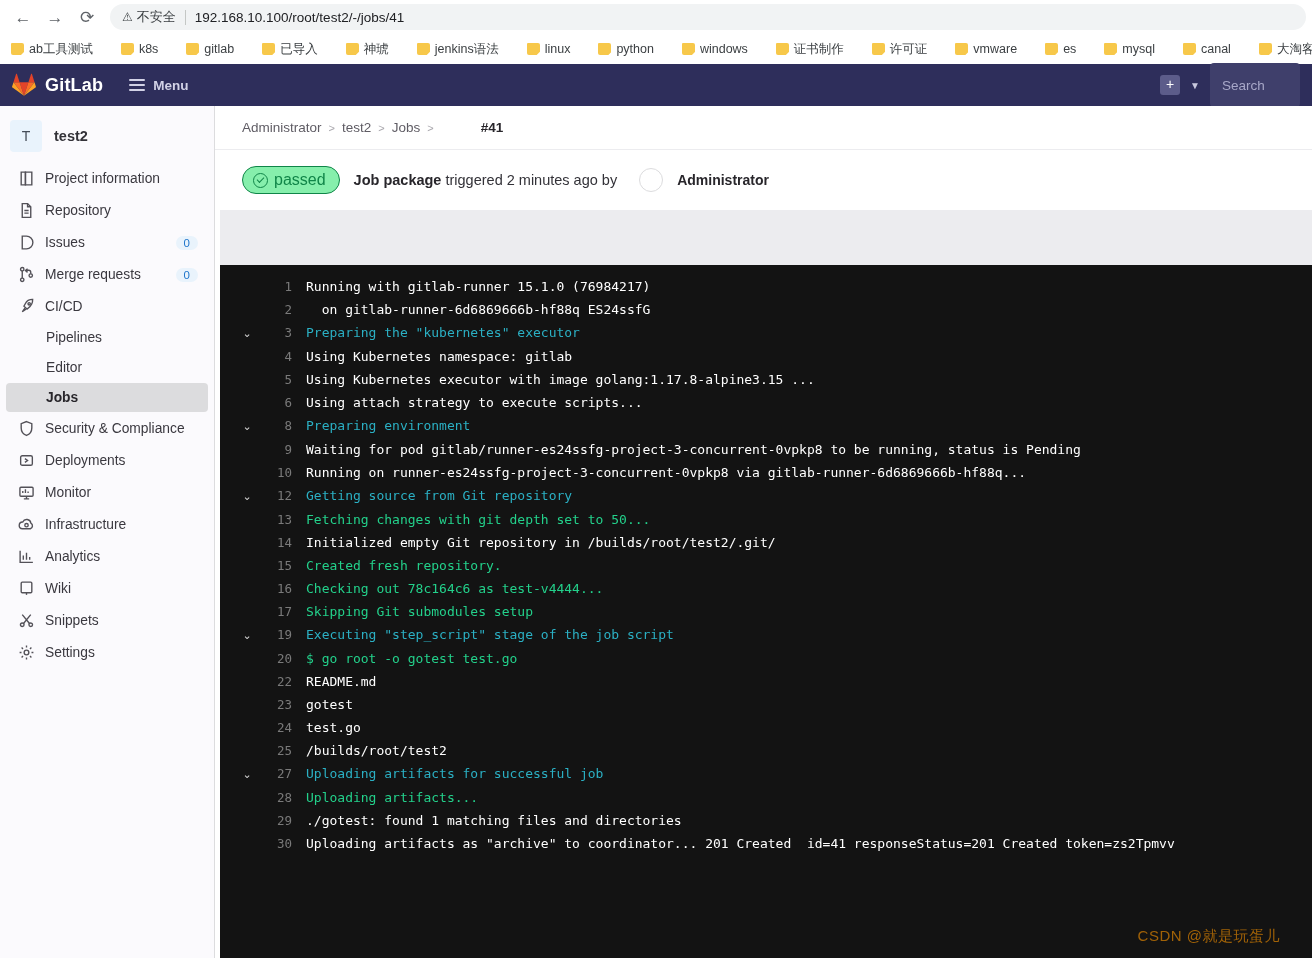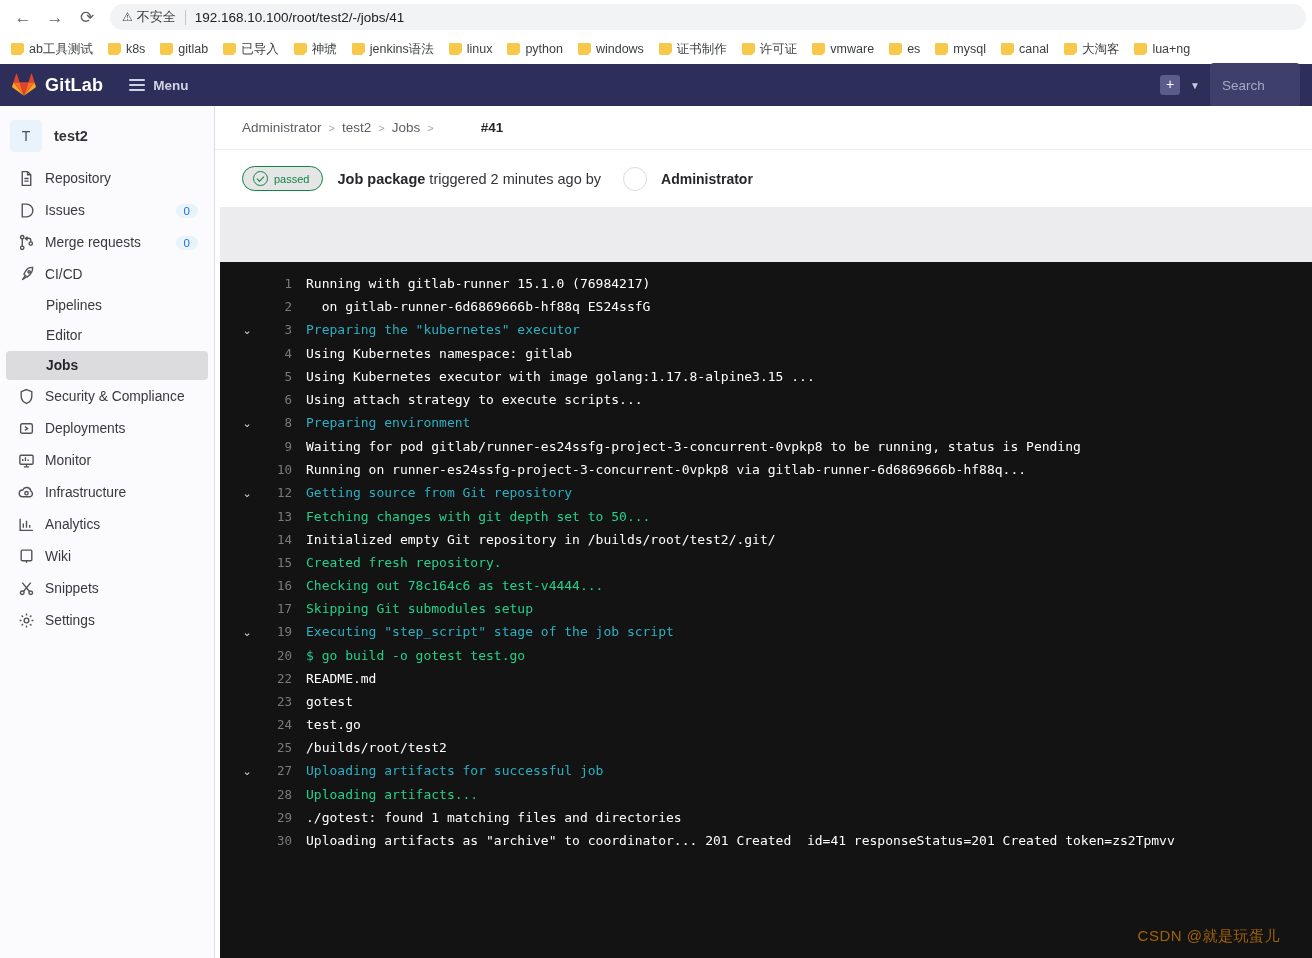--- a/index.html
+++ b/index.html
@@ -29,21 +29,21 @@
     display: flex; align-items: center; padding: 0 12px; gap: 6px;
     font-size: 13.5px; color: #202124;
   }
   #security-warn { display: flex; align-items: center; gap: 4px; color: #3c4043; font-size: 13px; }
   #warn-tri { font-size: 12px; color: #3c4043; }
   #omni-divider { width: 1px; height: 15px; background: #c4c7c5; margin: 0 3px; }
   #omnibox-url { color: #202124; font-size: 13.5px; white-space: nowrap; }
 
   #bookmarks-bar {
     height: 30px; display: flex; align-items: center;
-    padding: 0 4px; gap: 1px; background: #fff; overflow: hidden;
+    padding: 0 4px; gap: 14px; background: #fff; overflow: hidden;
   }
   .bookmark {
     display: flex; align-items: center; gap: 5px;
     padding: 3px 7px; border-radius: 4px;
     font-size: 12.5px; color: #3c4043; white-space: nowrap;
   }
   .bm-folder {
     width: 13px; height: 12px; flex: 0 0 13px;
     background: #f7c84a; border-radius: 1px 2px 2px 2px;
     position: relative;
@@ -131,21 +131,21 @@
   #breadcrumb .crumb-current { color: #28262b; font-weight: 600; margin-left: 40px; }
 
   #job-header {
     display: flex; align-items: center; gap: 14px;
     padding: 16px 0 16px 27px;
   }
   #status-badge {
     display: flex; align-items: center; gap: 6px;
     border: 1px solid #108548; color: #108548;
     border-radius: 14px; padding: 4px 13px 4px 10px;
-    font-size: 11px; background: #e5e5e5;
+    font-size: 16px; background: #86efac;
   }
   #badge-check {
     width: 15px; height: 15px; border: 1.6px solid #108548;
     border-radius: 50%; position: relative; flex: 0 0 15px;
   }
   #badge-check::after {
     content: ""; position: absolute; left: 3px; top: 3.5px;
     width: 6px; height: 3px;
     border-left: 1.6px solid #108548; border-bottom: 1.6px solid #108548;
     transform: rotate(-45deg);
@@ -316,20 +316,29 @@
 
   <div id="sidebar">
     <div id="project-header">
       <div id="project-avatar">T</div>
       <div id="project-name">test2</div>
     </div>
     <div id="nav-list">
         <div class="nav-item">
           <span class="nav-icon">
             <svg viewBox="0 0 16 16" fill="none" stroke="currentColor" stroke-width="1.3">
+              <path d="M3 2h4v12H3z"></path>
+              <path d="M7 2h6v12H7z"></path>
+            </svg>
+          </span>
+          <span class="ni-label">Project information</span>
+        </div>
+        <div class="nav-item">
+          <span class="nav-icon">
+            <svg viewBox="0 0 16 16" fill="none" stroke="currentColor" stroke-width="1.3">
               <path d="M4 1.5h5l3 3v10H4z"></path>
               <path d="M9 1.5v3h3"></path>
               <path d="M6 8h4M6 10.5h4"></path>
             </svg>
           </span>
           <span class="ni-label">Repository</span>
         </div>
         <div class="nav-item">
           <span class="nav-icon">
             <svg viewBox="0 0 16 16" fill="none" stroke="currentColor" stroke-width="1.3">
@@ -479,21 +488,21 @@
         <div class="log-line"><span class="log-arrow">⌄</span><span class="log-num">8</span><span class="log-text section">Preparing environment</span></div>
         <div class="log-line"><span class="log-arrow"></span><span class="log-num">9</span><span class="log-text">Waiting for pod gitlab/runner-es24ssfg-project-3-concurrent-0vpkp8 to be running, status is Pending</span></div>
         <div class="log-line"><span class="log-arrow"></span><span class="log-num">10</span><span class="log-text">Running on runner-es24ssfg-project-3-concurrent-0vpkp8 via gitlab-runner-6d6869666b-hf88q...</span></div>
         <div class="log-line"><span class="log-arrow">⌄</span><span class="log-num">12</span><span class="log-text section">Getting source from Git repository</span></div>
         <div class="log-line"><span class="log-arrow"></span><span class="log-num">13</span><span class="log-text green">Fetching changes with git depth set to 50...</span></div>
         <div class="log-line"><span class="log-arrow"></span><span class="log-num">14</span><span class="log-text">Initialized empty Git repository in /builds/root/test2/.git/</span></div>
         <div class="log-line"><span class="log-arrow"></span><span class="log-num">15</span><span class="log-text green">Created fresh repository.</span></div>
         <div class="log-line"><span class="log-arrow"></span><span class="log-num">16</span><span class="log-text green">Checking out 78c164c6 as test-v4444...</span></div>
         <div class="log-line"><span class="log-arrow"></span><span class="log-num">17</span><span class="log-text green">Skipping Git submodules setup</span></div>
         <div class="log-line"><span class="log-arrow">⌄</span><span class="log-num">19</span><span class="log-text section">Executing "step_script" stage of the job script</span></div>
-        <div class="log-line"><span class="log-arrow"></span><span class="log-num">20</span><span class="log-text green">$ go build -o gotest test.go</span></div>
+        <div class="log-line"><span class="log-arrow"></span><span class="log-num">20</span><span class="log-text green">$ go root -o gotest test.go</span></div>
         <div class="log-line"><span class="log-arrow"></span><span class="log-num">22</span><span class="log-text">README.md</span></div>
         <div class="log-line"><span class="log-arrow"></span><span class="log-num">23</span><span class="log-text">gotest</span></div>
         <div class="log-line"><span class="log-arrow"></span><span class="log-num">24</span><span class="log-text">test.go</span></div>
         <div class="log-line"><span class="log-arrow"></span><span class="log-num">25</span><span class="log-text">/builds/root/test2</span></div>
         <div class="log-line"><span class="log-arrow">⌄</span><span class="log-num">27</span><span class="log-text section">Uploading artifacts for successful job</span></div>
         <div class="log-line"><span class="log-arrow"></span><span class="log-num">28</span><span class="log-text green">Uploading artifacts...</span></div>
         <div class="log-line"><span class="log-arrow"></span><span class="log-num">29</span><span class="log-text">./gotest: found 1 matching files and directories</span></div>
         <div class="log-line"><span class="log-arrow"></span><span class="log-num">30</span><span class="log-text">Uploading artifacts as "archive" to coordinator... 201 Created  id=41 responseStatus=201 Created token=zs2Tpmvv</span></div>
       </div>
   </div>

